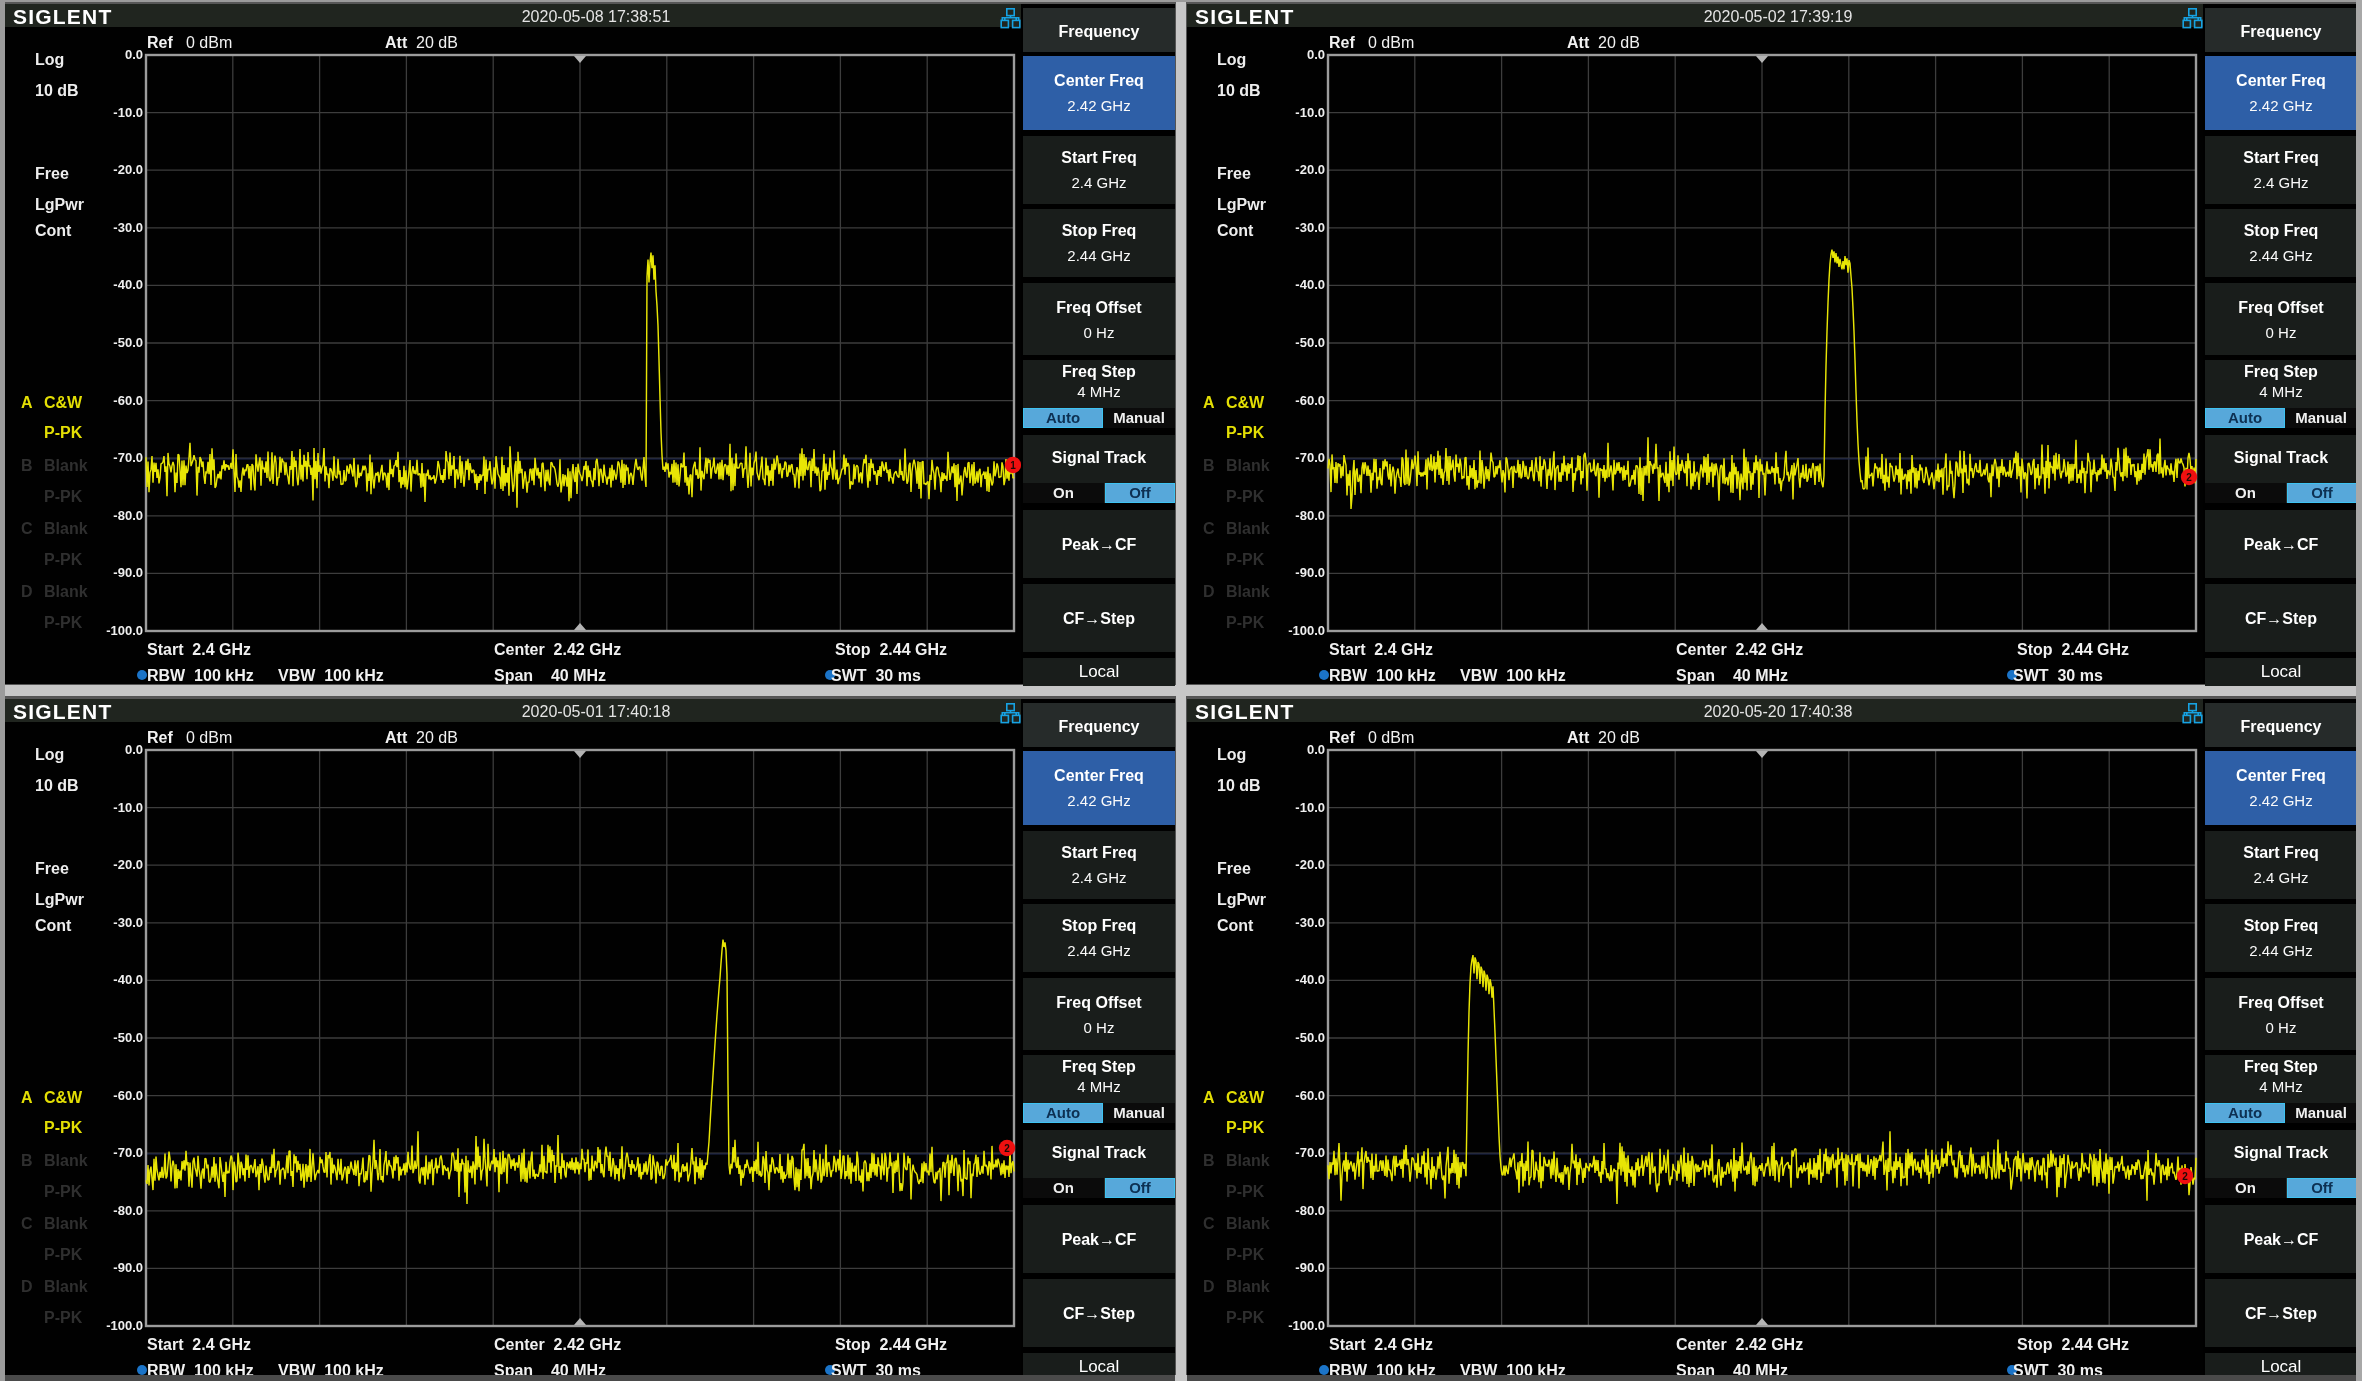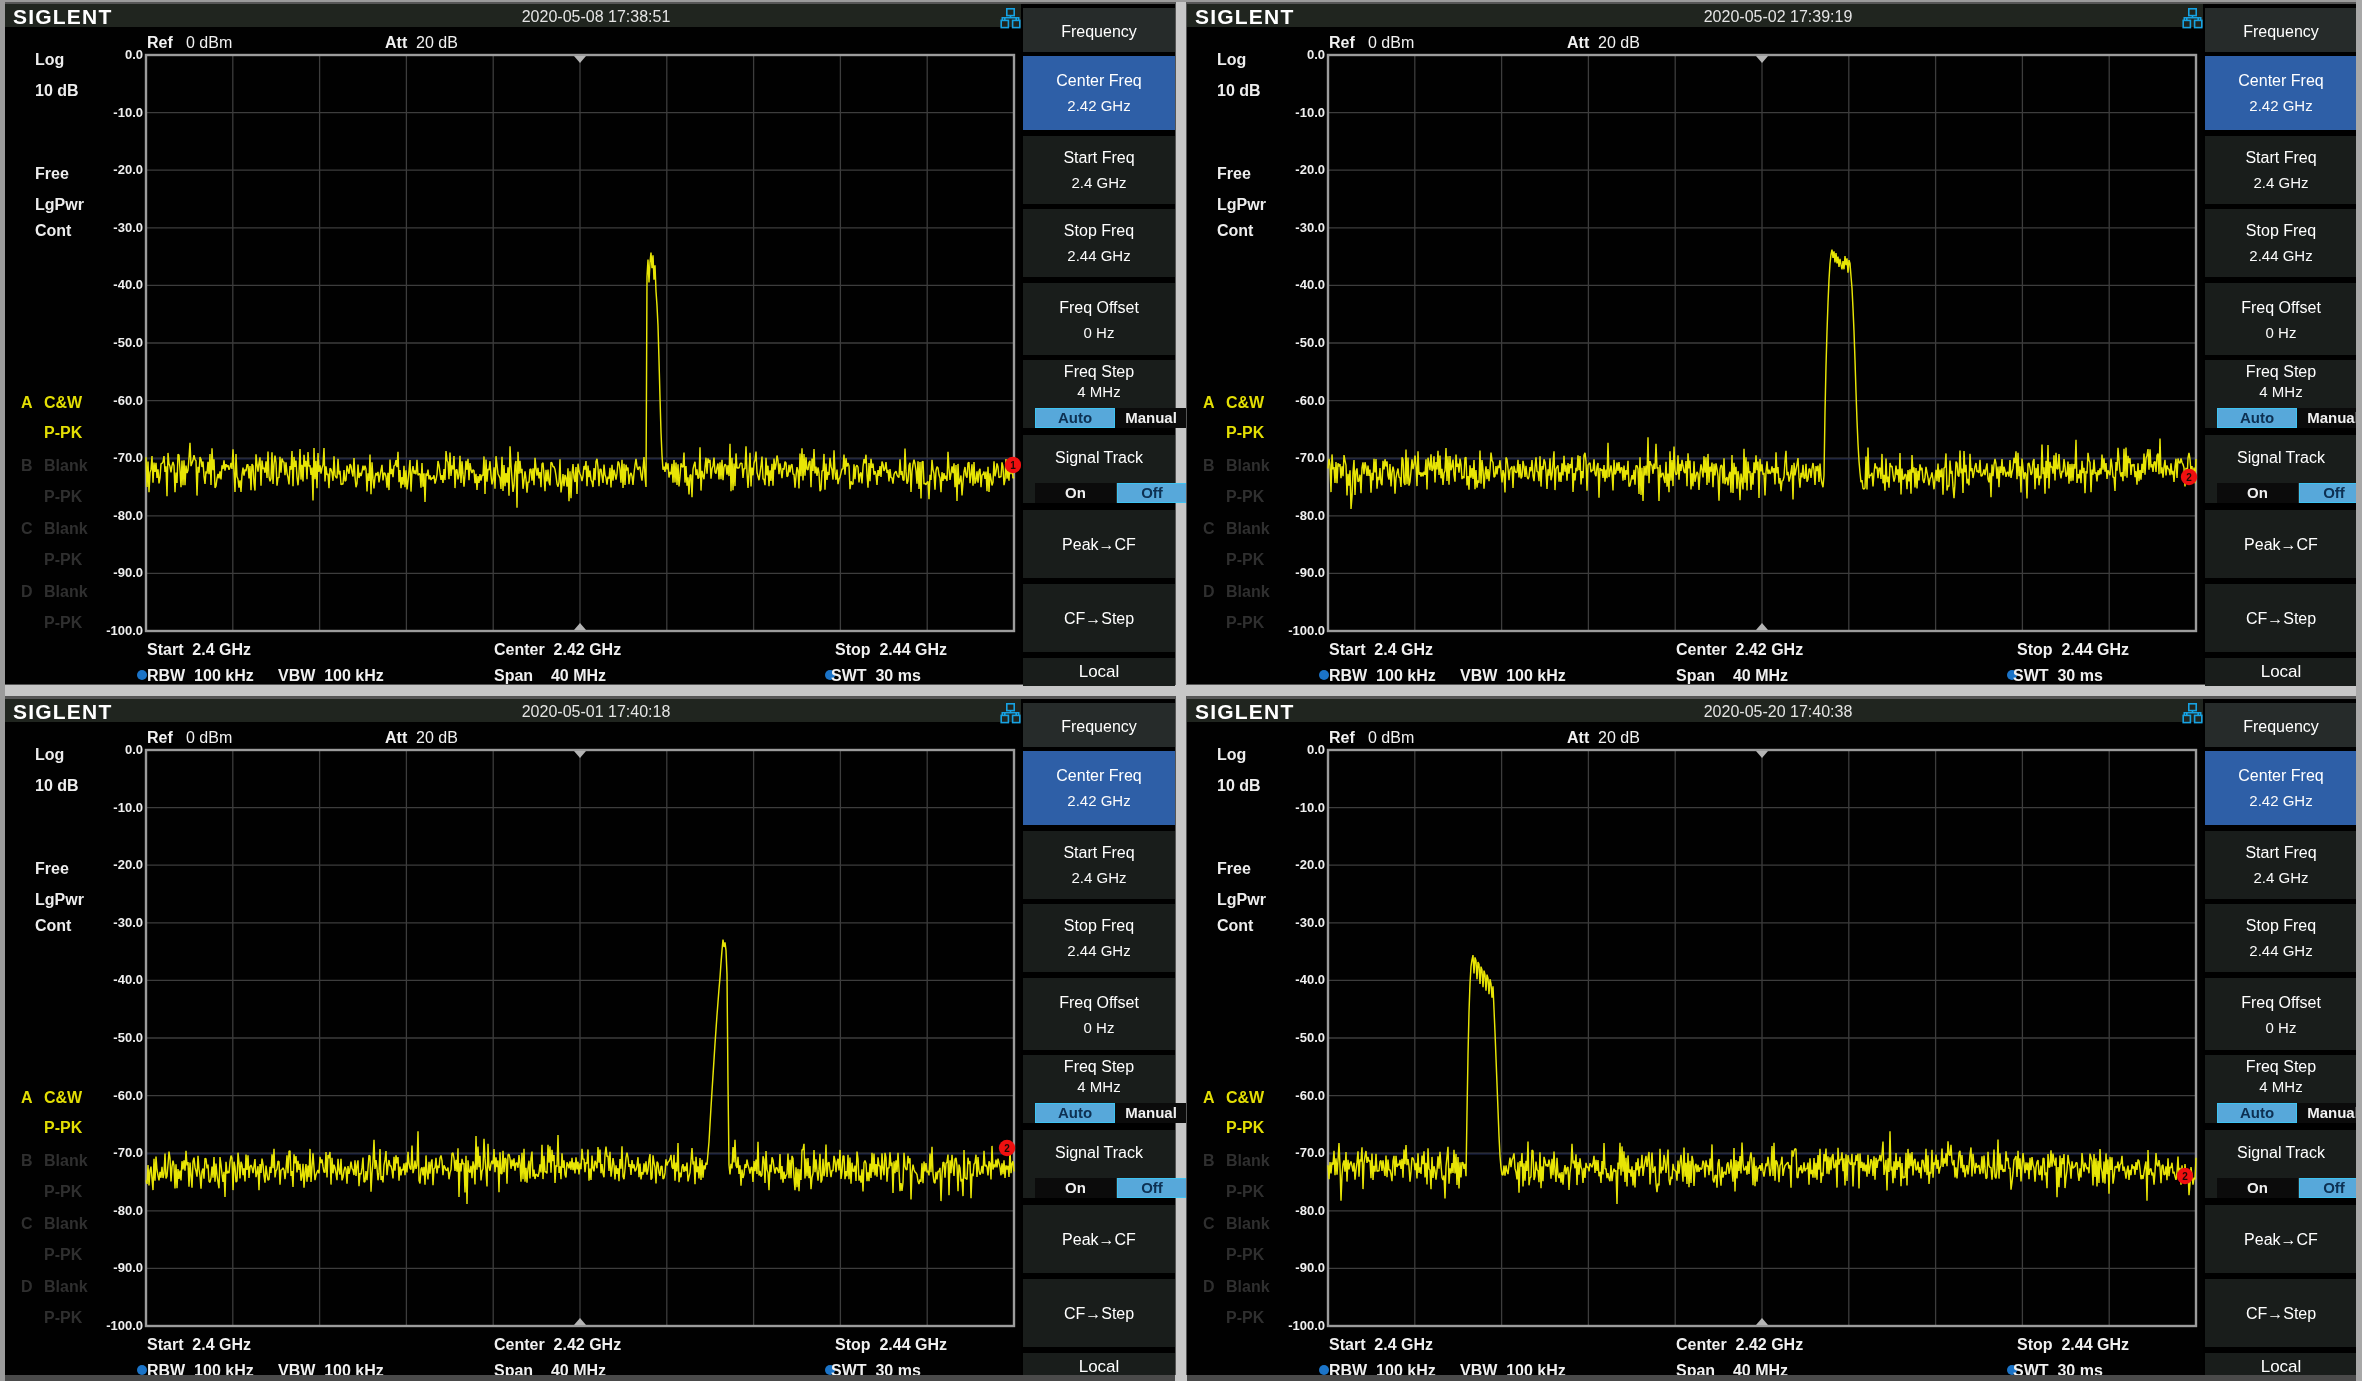--- a/index.html
+++ b/index.html
@@ -17,24 +17,24 @@
 .ll.yel{color:#e3de04}
 .ll.dim{color:#2f2f2f}
 .graph{position:absolute;left:141px;top:53px;width:868px;height:576px}
 .bl{position:absolute;font-size:16px;font-weight:bold;color:#f0f0f0;line-height:18px;white-space:pre}
 .bdot{position:absolute;width:10px;height:10px;border-radius:50%;background:#1b74c8}
 .side{position:absolute;left:1016px;top:0;width:154px;height:682px;background:#000;border-top:2px solid #575757}
 .dot{position:absolute;left:11px;width:6px;height:6px;border-radius:50%;background:#5c6a72}
 .sb{position:absolute;left:2px;width:152px;background:#191d1b;text-align:center}
 .sbhead{background:#262b2a}
 .sbsel{background:#2e5fa7}
-.sbt{font-size:16px;font-weight:normal;color:#fff}
+.sbt{font-size:16px;font-weight:bold;color:#fff}
 .sbv{font-size:15px;color:#fafafa;margin-top:7px}
 .sbloc{font-size:17px;color:#fff;padding-top:4px}
-.tgl{position:absolute;left:12px;width:152px;height:20px;display:flex}
+.tgl{position:absolute;left:0;width:152px;height:20px;display:flex}
 .tglon{width:80px;background:#57a8da;border:1px solid #3ec3f2;color:#0d3052;font-size:15px;font-weight:bold;line-height:18px}
 .tgloff{flex:1;background:#0b0b0b;color:#f0f0f0;font-size:15px;font-weight:bold;line-height:19px}
 </style></head><body>
 <div class="page">
     <div class="screen" style="left:5px;top:2px">
 <div class="topbar">
         <span class="logo">SIGLENT</span>
         <span class="tstamp">2020-05-08 17:38:51</span>
         <svg class="lan" width="21" height="21" viewBox="0 0 21 21">
 <g stroke="#17a2e2" stroke-width="1.6" fill="none">

